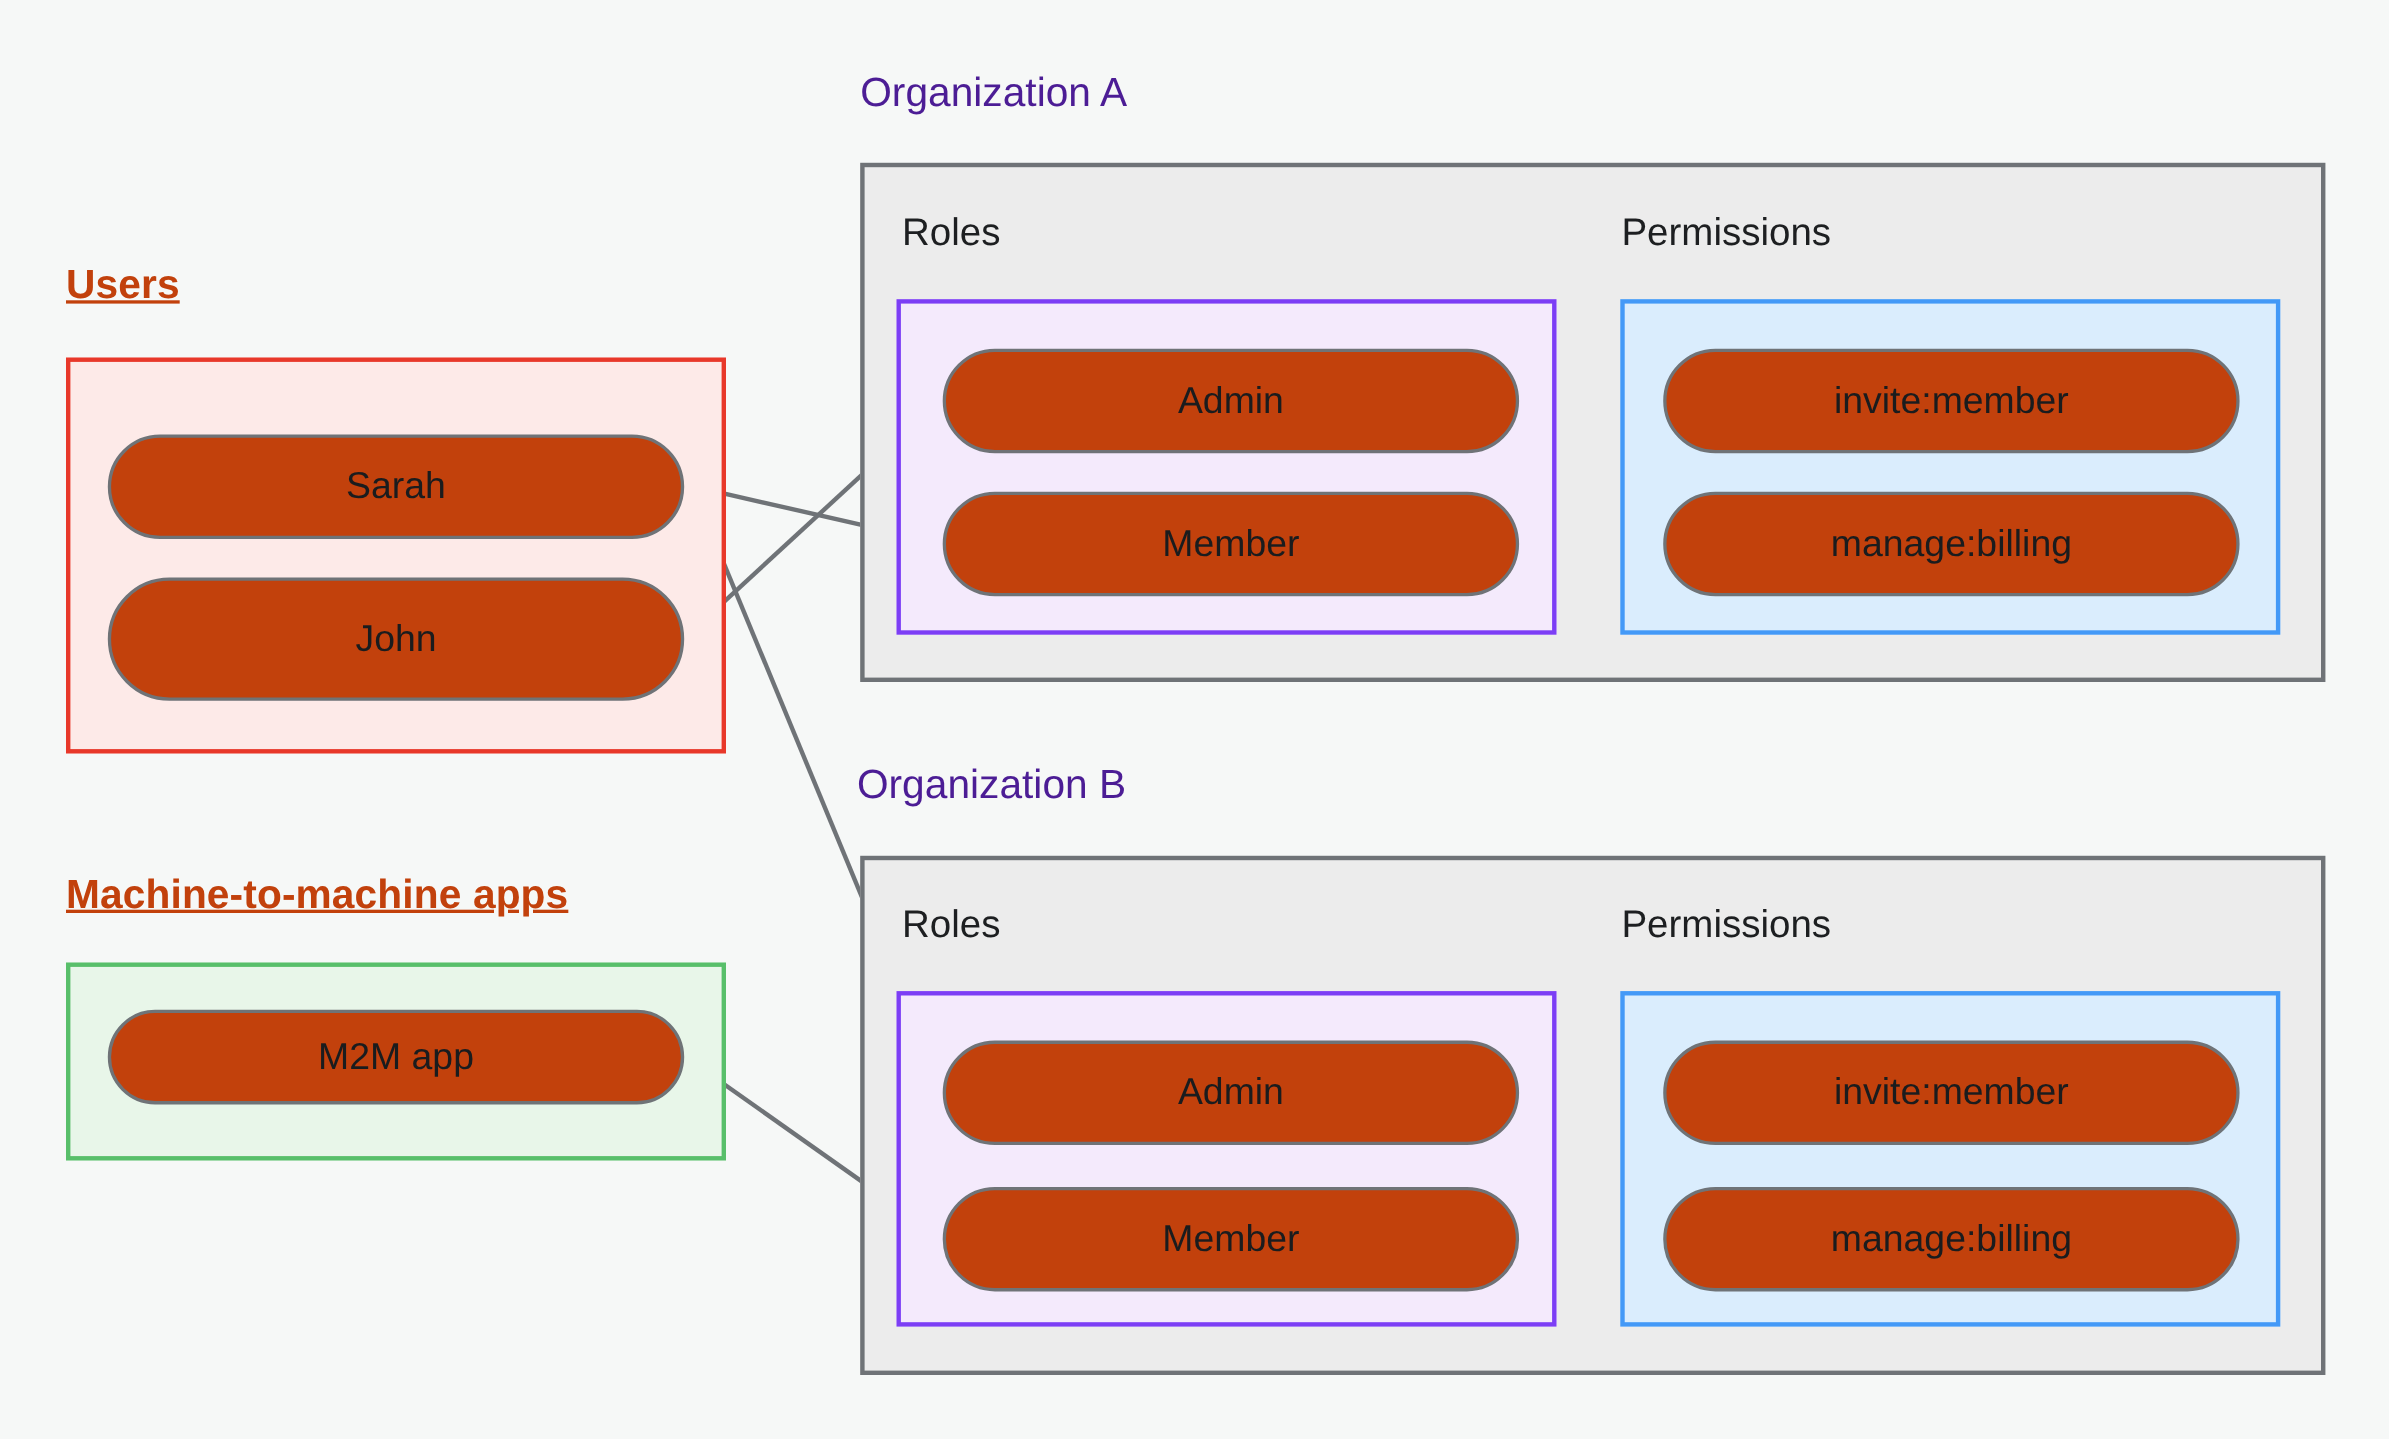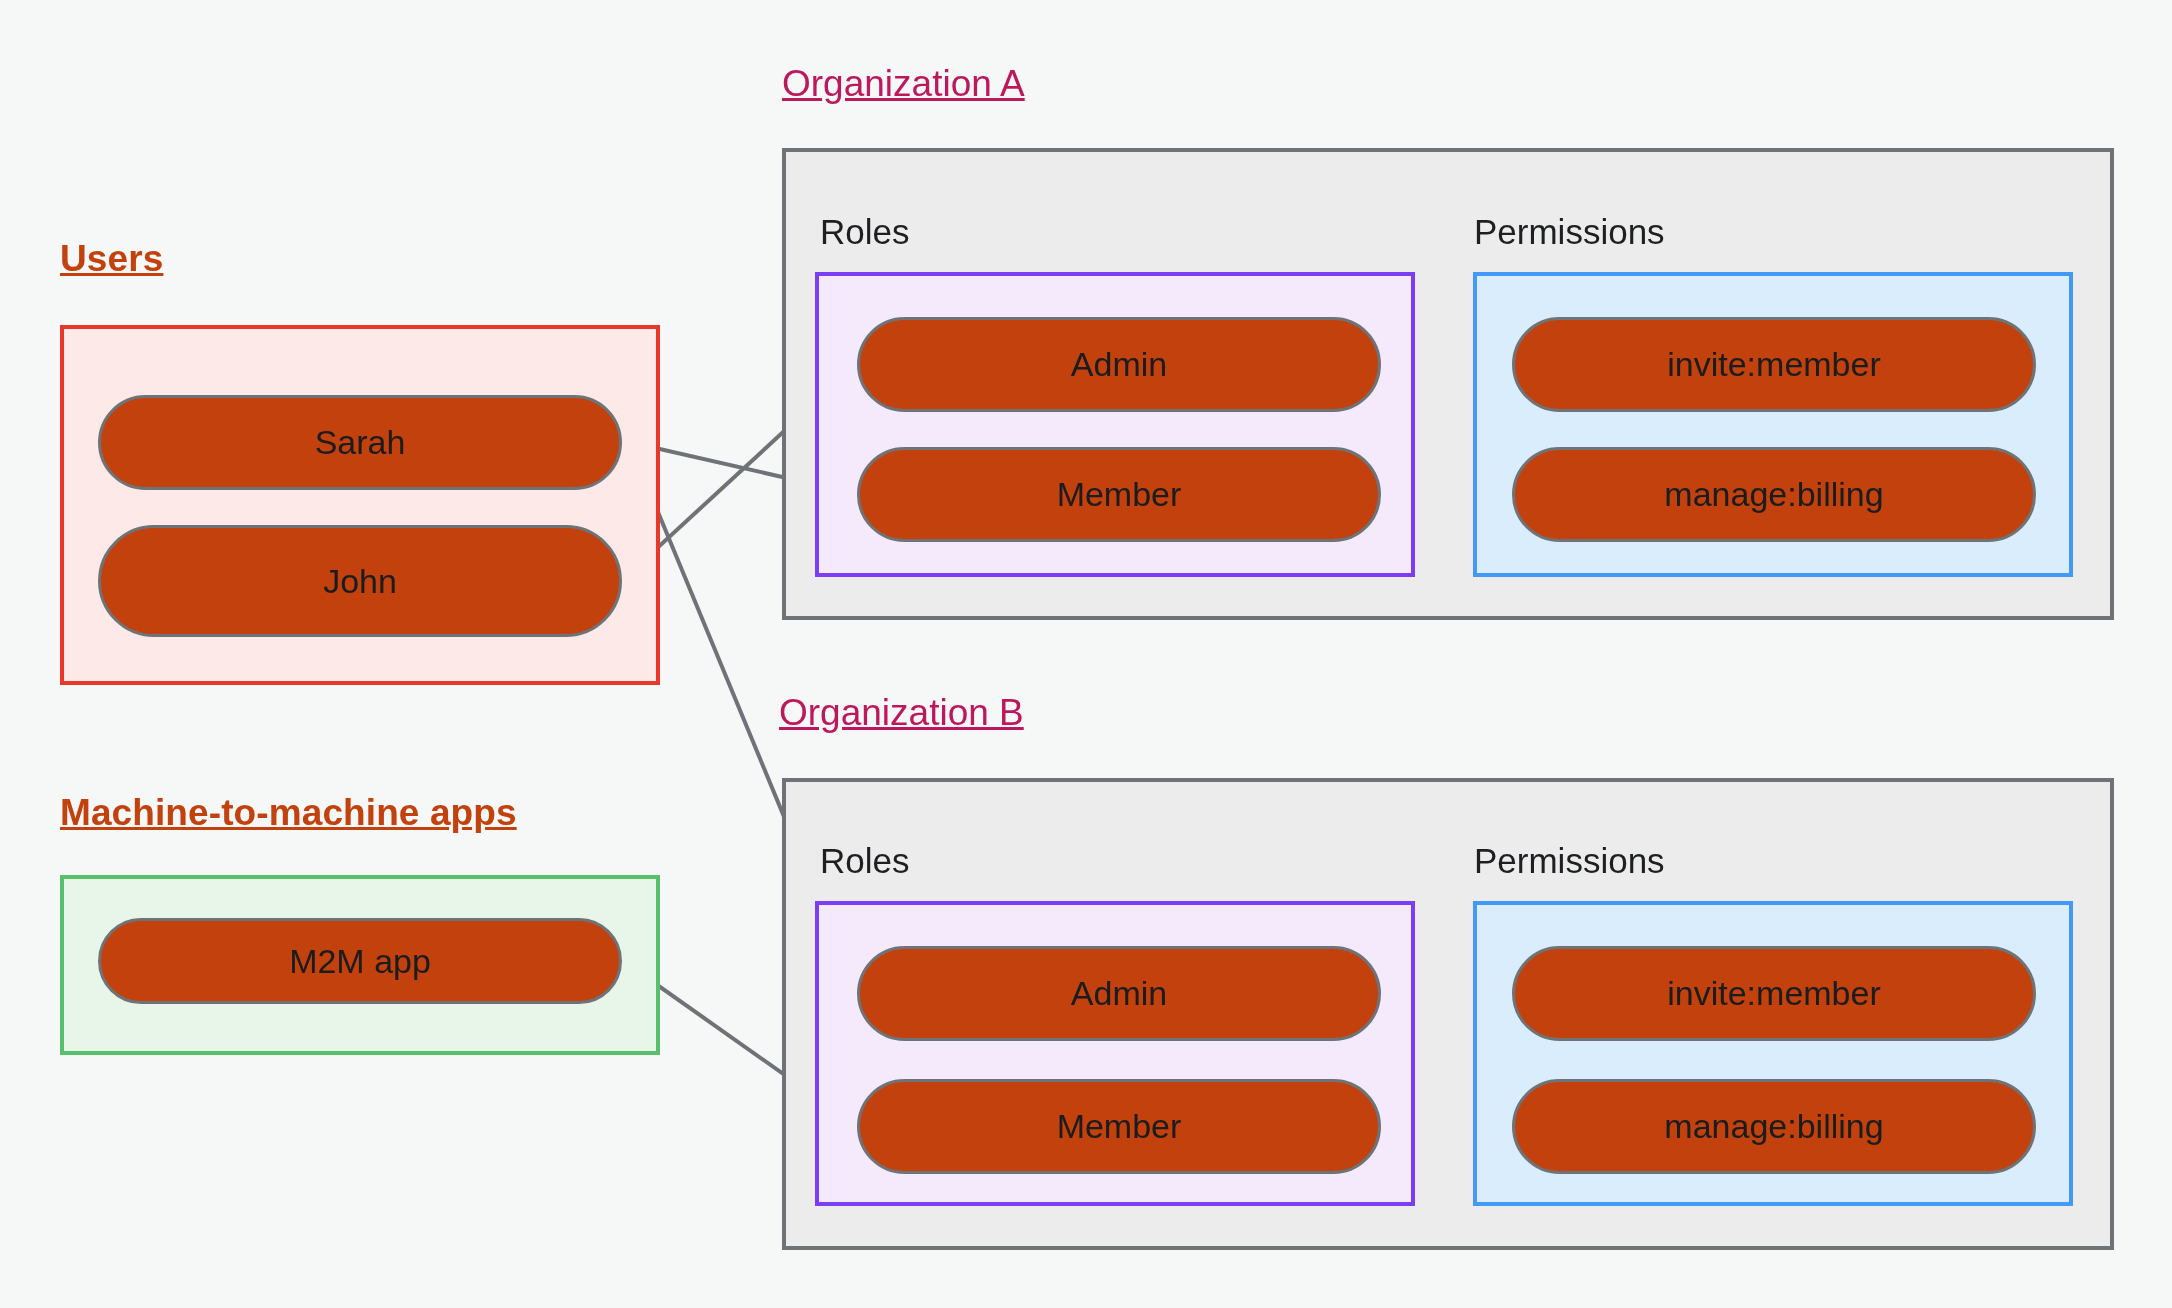--- a/index.html
+++ b/index.html
@@ -30,33 +30,31 @@
     color: #c2410c;
     letter-spacing: 0.1px;
     white-space: nowrap;
     z-index: 3;
     text-decoration: underline;
   }
   .org-title {
     position: absolute;
     font-size: 37px;
     font-weight: 400;
-    color: #be185d;
+    color: #4c1d95;
     white-space: nowrap;
     z-index: 3;
-    text-decoration: underline;
   }
   .group-title {
     position: absolute;
     font-size: 35px;
     font-weight: 400;
     color: #1d1f21;
     white-space: nowrap;
     z-index: 3;
-    margin-top: 20px;
   }
   .container-box {
     position: absolute;
     box-sizing: border-box;
     z-index: 2;
   }
   .box-users {
     background: #fdeae8;
     border: 4px solid #e8382a;
   }

